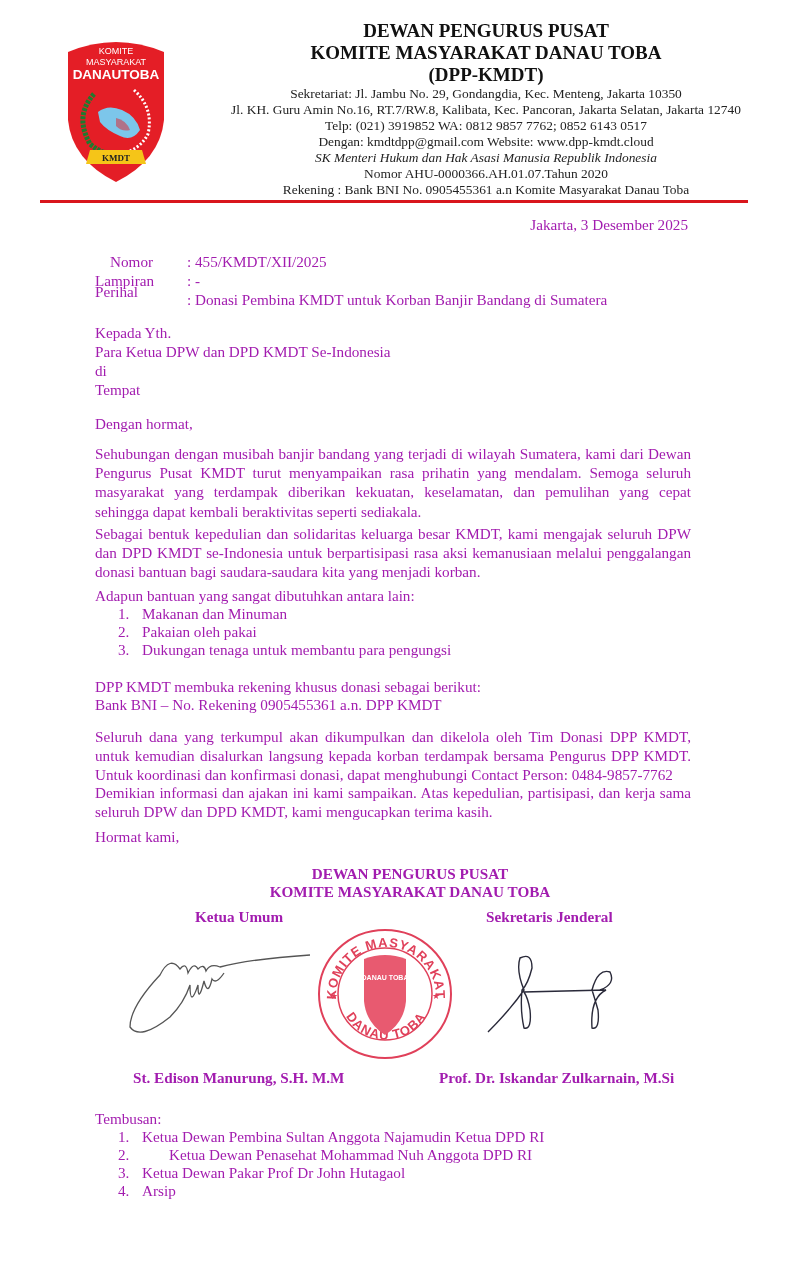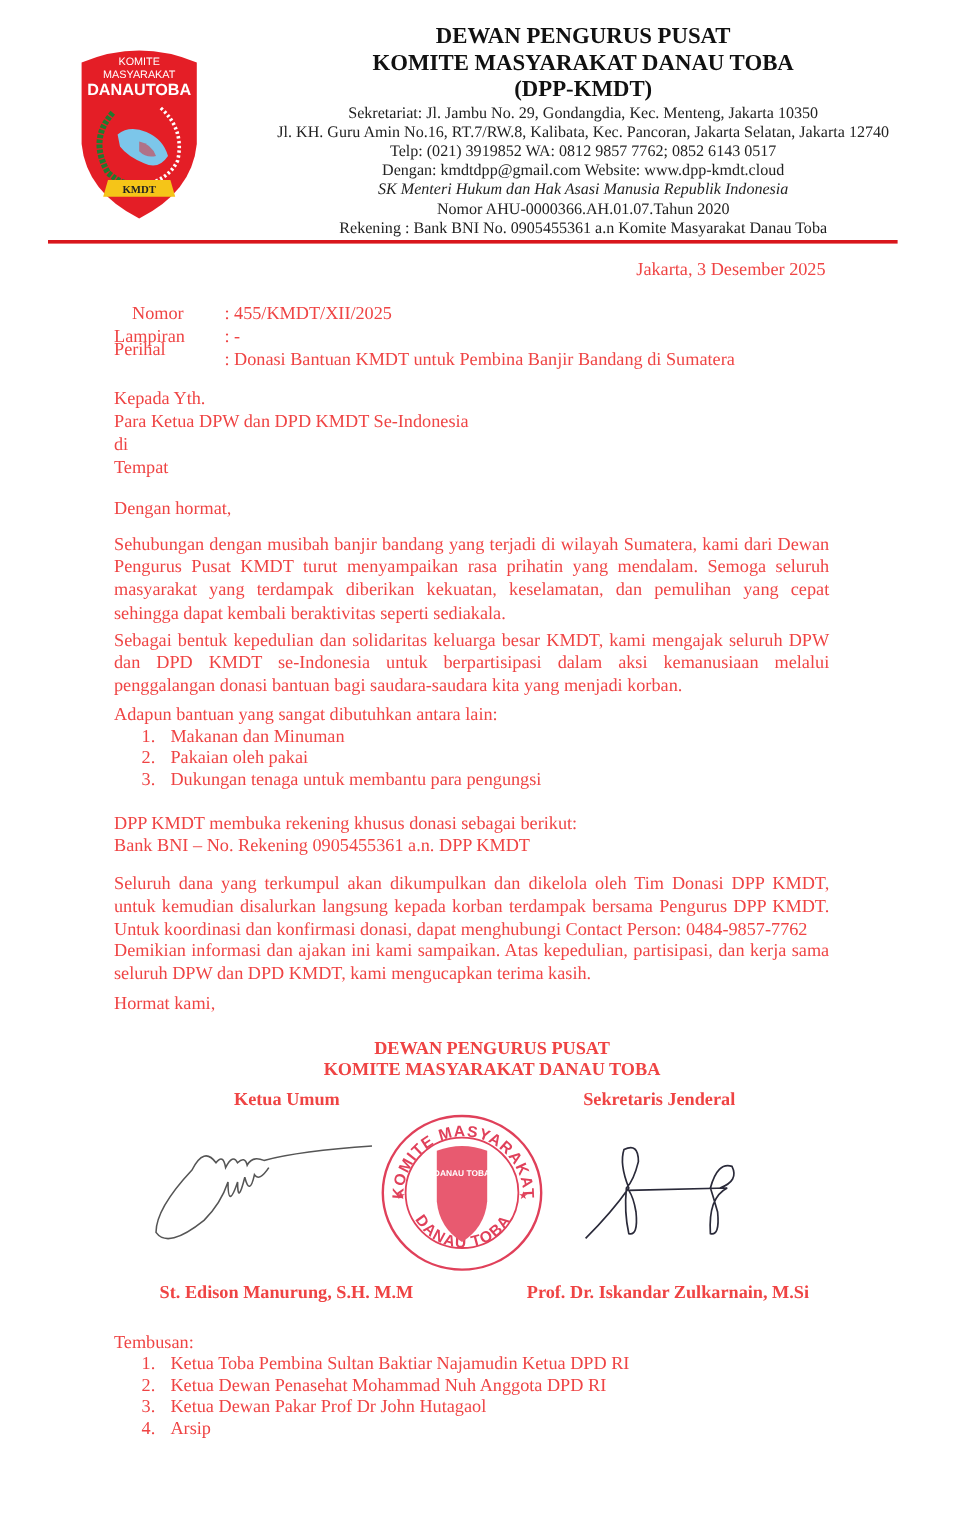--- a/index.html
+++ b/index.html
@@ -5,21 +5,21 @@
   html, body { margin:0; padding:0; background:#ffffff; }
   body { width:806px; height:1280px; position:relative; overflow:hidden;
          font-family:"Liberation Serif", "DejaVu Serif", serif; color:#1a1a1a; }
   .abs { position:absolute; }
   
   #logo { left:60px; top:38px; width:112px; height:146px; }
   .lh-title { left:190px; width:592px; text-align:center; font-weight:bold; font-size:19px; line-height:22px; color:#111; }
   .lh-line { left:190px; width:592px; text-align:center; font-size:13.4px; line-height:16px; color:#222; }
   #divider { left:40px; top:200px; width:708px; height:3px; background:#d9161c; }
   
-  .txt { font-size:15.2px; line-height:19.2px; color:#ef4444; }
+  .txt { font-size:15.2px; line-height:19.2px; color:#a21caf; }
   .para { left:95px; width:596px; text-align:justify; }
   .meta-lbl { left:95px; }
   .meta-val { left:187px; }
   .num { left:118px; width:20px; }
   .itm { left:142px; }
   .bold { font-weight:bold; }
   .center { text-align:center; }
   svg { overflow:visible; }
 </style>
 </head>
@@ -50,30 +50,30 @@
 <div class="abs lh-line" style="top:182px;">Rekening : Bank BNI No. 0905455361 a.n Komite Masyarakat Danau Toba</div>
 <div id="divider" class="abs"></div>
 
 <div class="abs txt" style="top:215px; right:118px;">Jakarta, 3 Desember 2025</div>
 
 <div class="abs txt meta-lbl" style="top:252px;margin-left:15px;">Nomor</div>
 <div class="abs txt meta-val" style="top:252px;">: 455/KMDT/XII/2025</div>
 <div class="abs txt meta-lbl" style="top:271px;">Lampiran</div>
 <div class="abs txt meta-val" style="top:271px;">: -</div>
 <div class="abs txt meta-lbl" style="top:282px;">Perihal</div>
-<div class="abs txt meta-val" style="top:290px;">: Donasi Bantuan KMDT untuk Pembina Banjir Bandang di Sumatera</div>
+<div class="abs txt meta-val" style="top:290px;">: Donasi Pembina KMDT untuk Korban Banjir Bandang di Sumatera</div>
 
 <div class="abs txt" style="left:95px; top:323px;">Kepada Yth.</div>
 <div class="abs txt" style="left:95px; top:342px;">Para Ketua DPW dan DPD KMDT Se-Indonesia</div>
 <div class="abs txt" style="left:95px; top:361px;text-align:center;">di</div>
 <div class="abs txt" style="left:95px; top:380px;">Tempat</div>
 
 <div class="abs txt" style="left:95px; top:414px;">Dengan hormat,</div>
 <div class="abs txt para" style="top:444px;">Sehubungan dengan musibah banjir bandang yang terjadi di wilayah Sumatera, kami dari Dewan Pengurus Pusat KMDT turut menyampaikan rasa prihatin yang mendalam. Semoga seluruh masyarakat yang terdampak diberikan kekuatan, keselamatan, dan pemulihan yang cepat sehingga dapat kembali beraktivitas seperti sediakala.</div>
-<div class="abs txt para" style="top:524px;">Sebagai bentuk kepedulian dan solidaritas keluarga besar KMDT, kami mengajak seluruh DPW dan DPD KMDT se-Indonesia untuk berpartisipasi dalam aksi kemanusiaan melalui penggalangan donasi bantuan bagi saudara-saudara kita yang menjadi korban.</div>
+<div class="abs txt para" style="top:524px;">Sebagai bentuk kepedulian dan solidaritas keluarga besar KMDT, kami mengajak seluruh DPW dan DPD KMDT se-Indonesia untuk berpartisipasi rasa aksi kemanusiaan melalui penggalangan donasi bantuan bagi saudara-saudara kita yang menjadi korban.</div>
 
 <div class="abs txt" style="left:95px; top:586px;">Adapun bantuan yang sangat dibutuhkan antara lain:</div>
 <div class="abs txt num" style="top:604px;">1.</div>
 <div class="abs txt itm" style="top:604px;">Makanan dan Minuman</div>
 <div class="abs txt num" style="top:622px;">2.</div>
 <div class="abs txt itm" style="top:622px;">Pakaian oleh pakai</div>
 <div class="abs txt num" style="top:640px;">3.</div>
 <div class="abs txt itm" style="top:640px;">Dukungan tenaga untuk membantu para pengungsi</div>
 
 <div class="abs txt" style="left:95px; top:677px;">DPP KMDT membuka rekening khusus donasi sebagai berikut:</div>
@@ -109,19 +109,19 @@
 
 <svg class="abs" style="left:480px; top:950px;" width="140" height="90">
   <path d="M8 82 Q30 60 44 40 Q36 20 40 8 Q52 2 52 18 Q48 34 42 40 Q40 60 44 78 Q52 80 50 60 Q48 48 44 42 L126 40 Q110 48 112 78 Q120 80 118 60 Q114 46 112 40 Q118 18 130 22 Q136 34 120 40" stroke="#2a2a3a" stroke-width="1.4" fill="none"></path>
 </svg>
 
 <div class="abs txt bold" style="left:133px; top:1068px;">St. Edison Manurung, S.H. M.M</div>
 <div class="abs txt bold" style="left:439px; top:1068px;">Prof. Dr. Iskandar Zulkarnain, M.Si</div>
 
 <div class="abs txt" style="left:95px; top:1109px;">Tembusan:</div>
 <div class="abs txt num" style="top:1127px;">1.</div>
-<div class="abs txt itm" style="top:1127px;">Ketua Toba Pembina Sultan Baktiar Najamudin Ketua DPD RI</div>
+<div class="abs txt itm" style="top:1127px;">Ketua Dewan Pembina Sultan Anggota Najamudin Ketua DPD RI</div>
 <div class="abs txt num" style="top:1145px;">2.</div>
-<div class="abs txt itm" style="top:1145px;">Ketua Dewan Penasehat Mohammad Nuh Anggota DPD RI</div>
+<div class="abs txt itm" style="top:1145px;margin-left:27px;">Ketua Dewan Penasehat Mohammad Nuh Anggota DPD RI</div>
 <div class="abs txt num" style="top:1163px;">3.</div>
 <div class="abs txt itm" style="top:1163px;">Ketua Dewan Pakar Prof Dr John Hutagaol</div>
 <div class="abs txt num" style="top:1181px;">4.</div>
 <div class="abs txt itm" style="top:1181px;">Arsip</div>
 
 </body></html>

